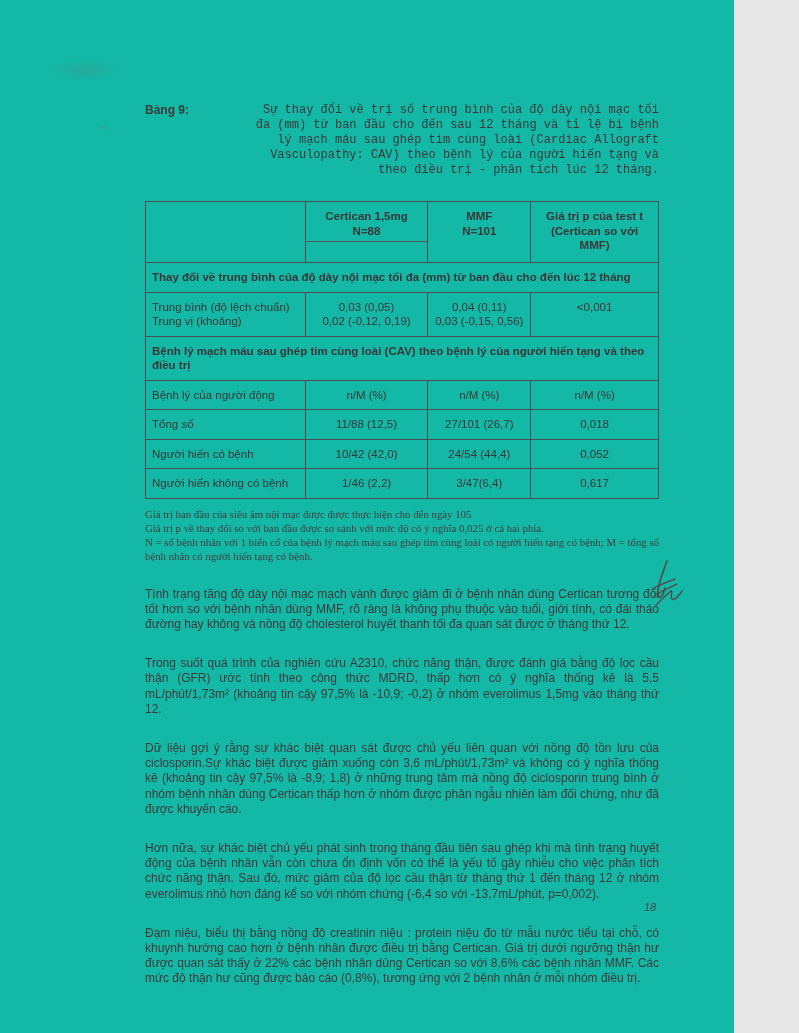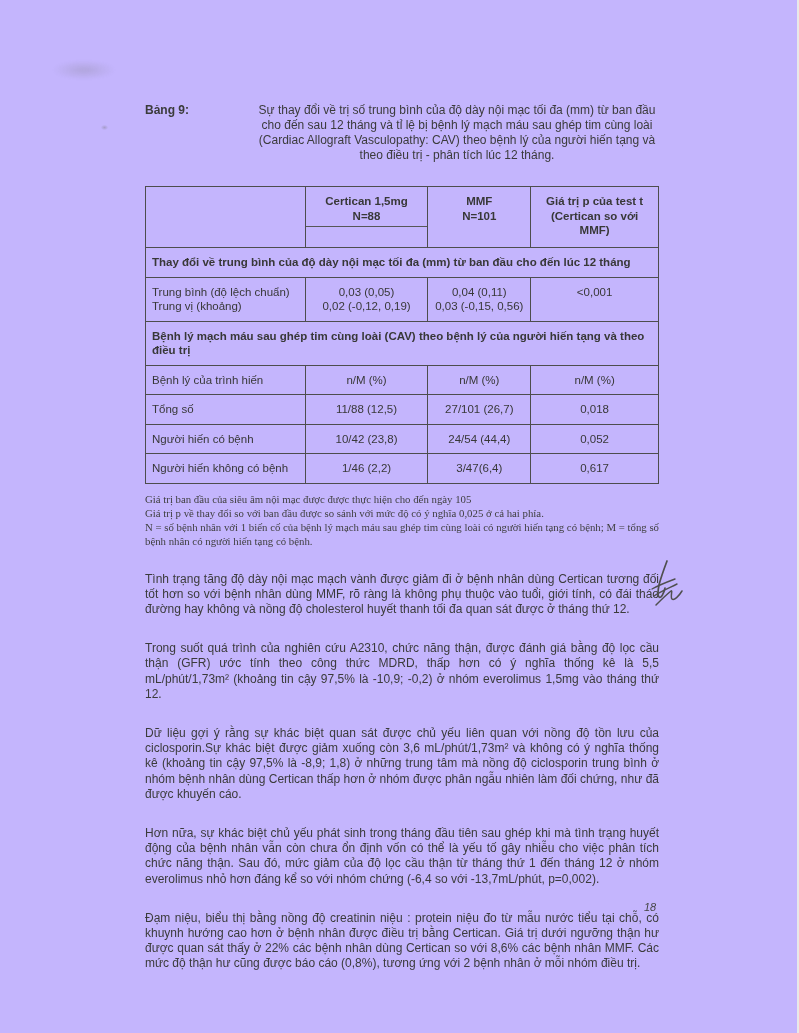--- a/index.html
+++ b/index.html
@@ -1,21 +1,21 @@
 <!DOCTYPE html>
 <html lang="vi"><head>
 <meta charset="utf-8">
 <style>
   * { margin: 0; padding: 0; box-sizing: border-box; }
   html, body { background: #e8e8e8; }
   .page {
     position: relative;
-    width: 797px;
+    width: 734px;
     height: 1033px;
-    background: #c4b5fd;
+    background: #14b8a6;
     overflow: hidden;
     font-family: "Liberation Sans", sans-serif;
     color: #3b3b3b;
   }
   .smudge {
     position: absolute;
     left: 52px; top: 60px;
     width: 64px; height: 20px;
     background: radial-gradient(ellipse at center, rgba(110,110,110,0.22), rgba(110,110,110,0) 70%);
     filter: blur(1px);
@@ -34,21 +34,21 @@
   .caption {
     display: flex;
     font-size: 12px;
     line-height: 15px;
   }
   .caption-label {
     font-weight: bold;
     width: 110px;
     flex: 0 0 110px;
   }
-  .caption-text { flex: 1; text-align: center; }
+  .caption-text { flex: 1; text-align: right; font-family: Liberation Mono, monospace; }
 
   table.cmp {
     margin-top: 23px;
     width: 514px;
     border-collapse: collapse;
     font-size: 11.5px;
     line-height: 14.5px;
     color: #383838;
   }
   table.cmp td {
@@ -153,35 +153,35 @@
             <div>&lt;0,001</div>
             <div></div>
           </td>
         </tr>
 
         <tr>
           <td class="section" colspan="4">Bệnh lý mạch máu sau ghép tim cùng loài (CAV) theo bệnh lý của người hiến tạng và theo điều trị</td>
         </tr>
 
         <tr>
-          <td>Bệnh lý của trình hiến</td>
+          <td>Bệnh lý của người động</td>
           <td class="c">n/M (%)</td>
           <td class="c">n/M (%)</td>
           <td class="c">n/M (%)</td>
         </tr>
 
         <tr>
           <td>Tổng số</td>
           <td class="c">11/88 (12,5)</td>
           <td class="c">27/101 (26,7)</td>
           <td class="c">0,018</td>
         </tr>
         <tr>
           <td>Người hiến có bệnh</td>
-          <td class="c">10/42 (23,8)</td>
+          <td class="c">10/42 (42,0)</td>
           <td class="c">24/54 (44,4)</td>
           <td class="c">0,052</td>
         </tr>
         <tr>
           <td>Người hiến không có bệnh</td>
           <td class="c">1/46 (2,2)</td>
           <td class="c">3/47(6,4)</td>
           <td class="c">0,617</td>
         </tr>
       </tbody>

